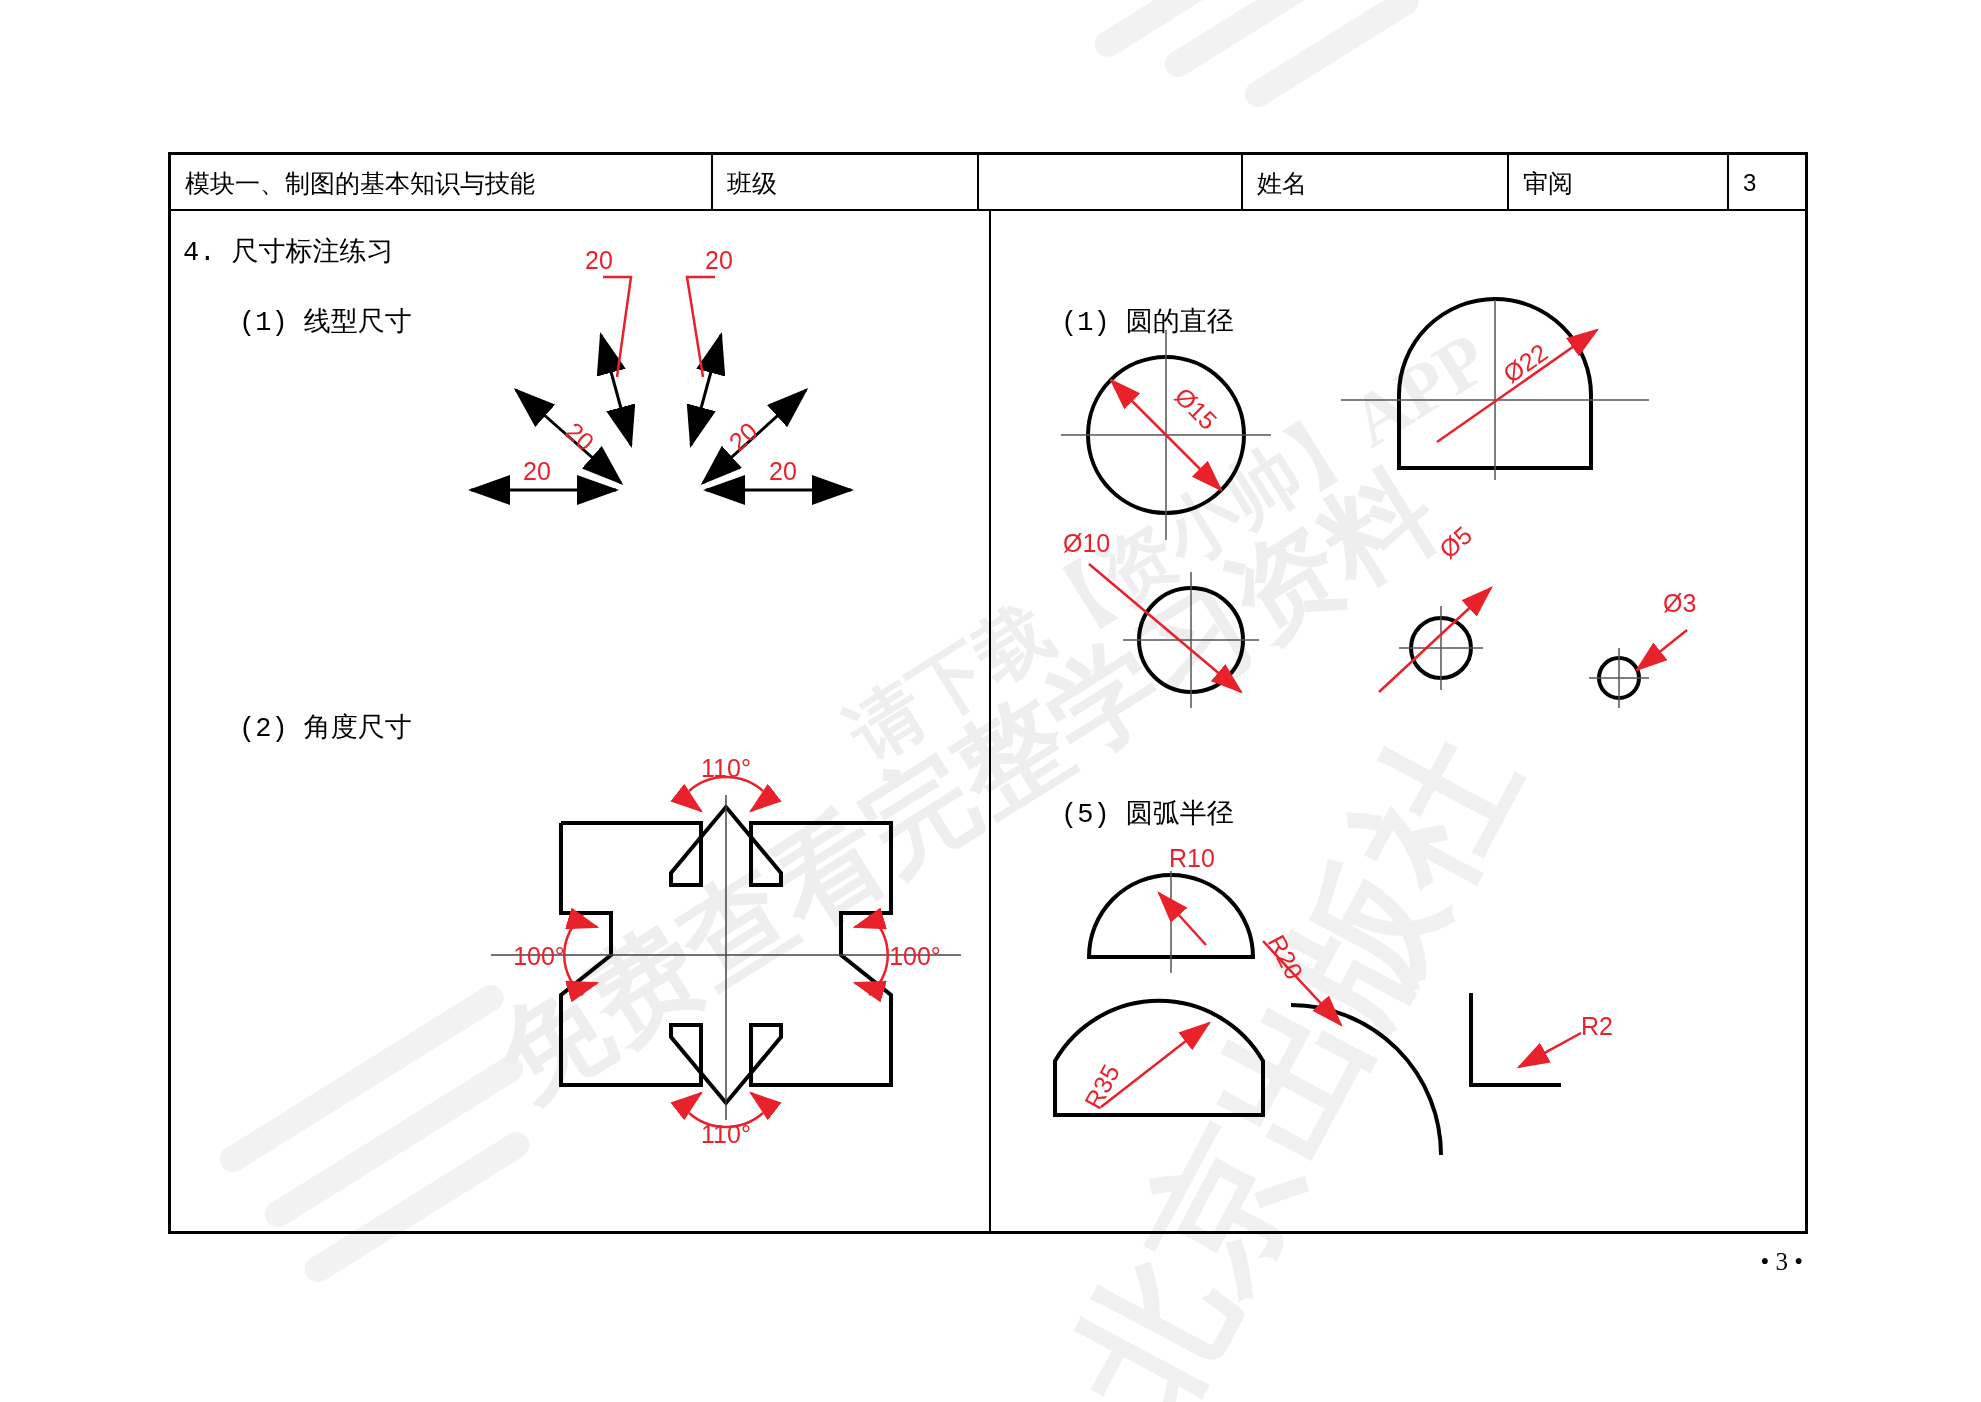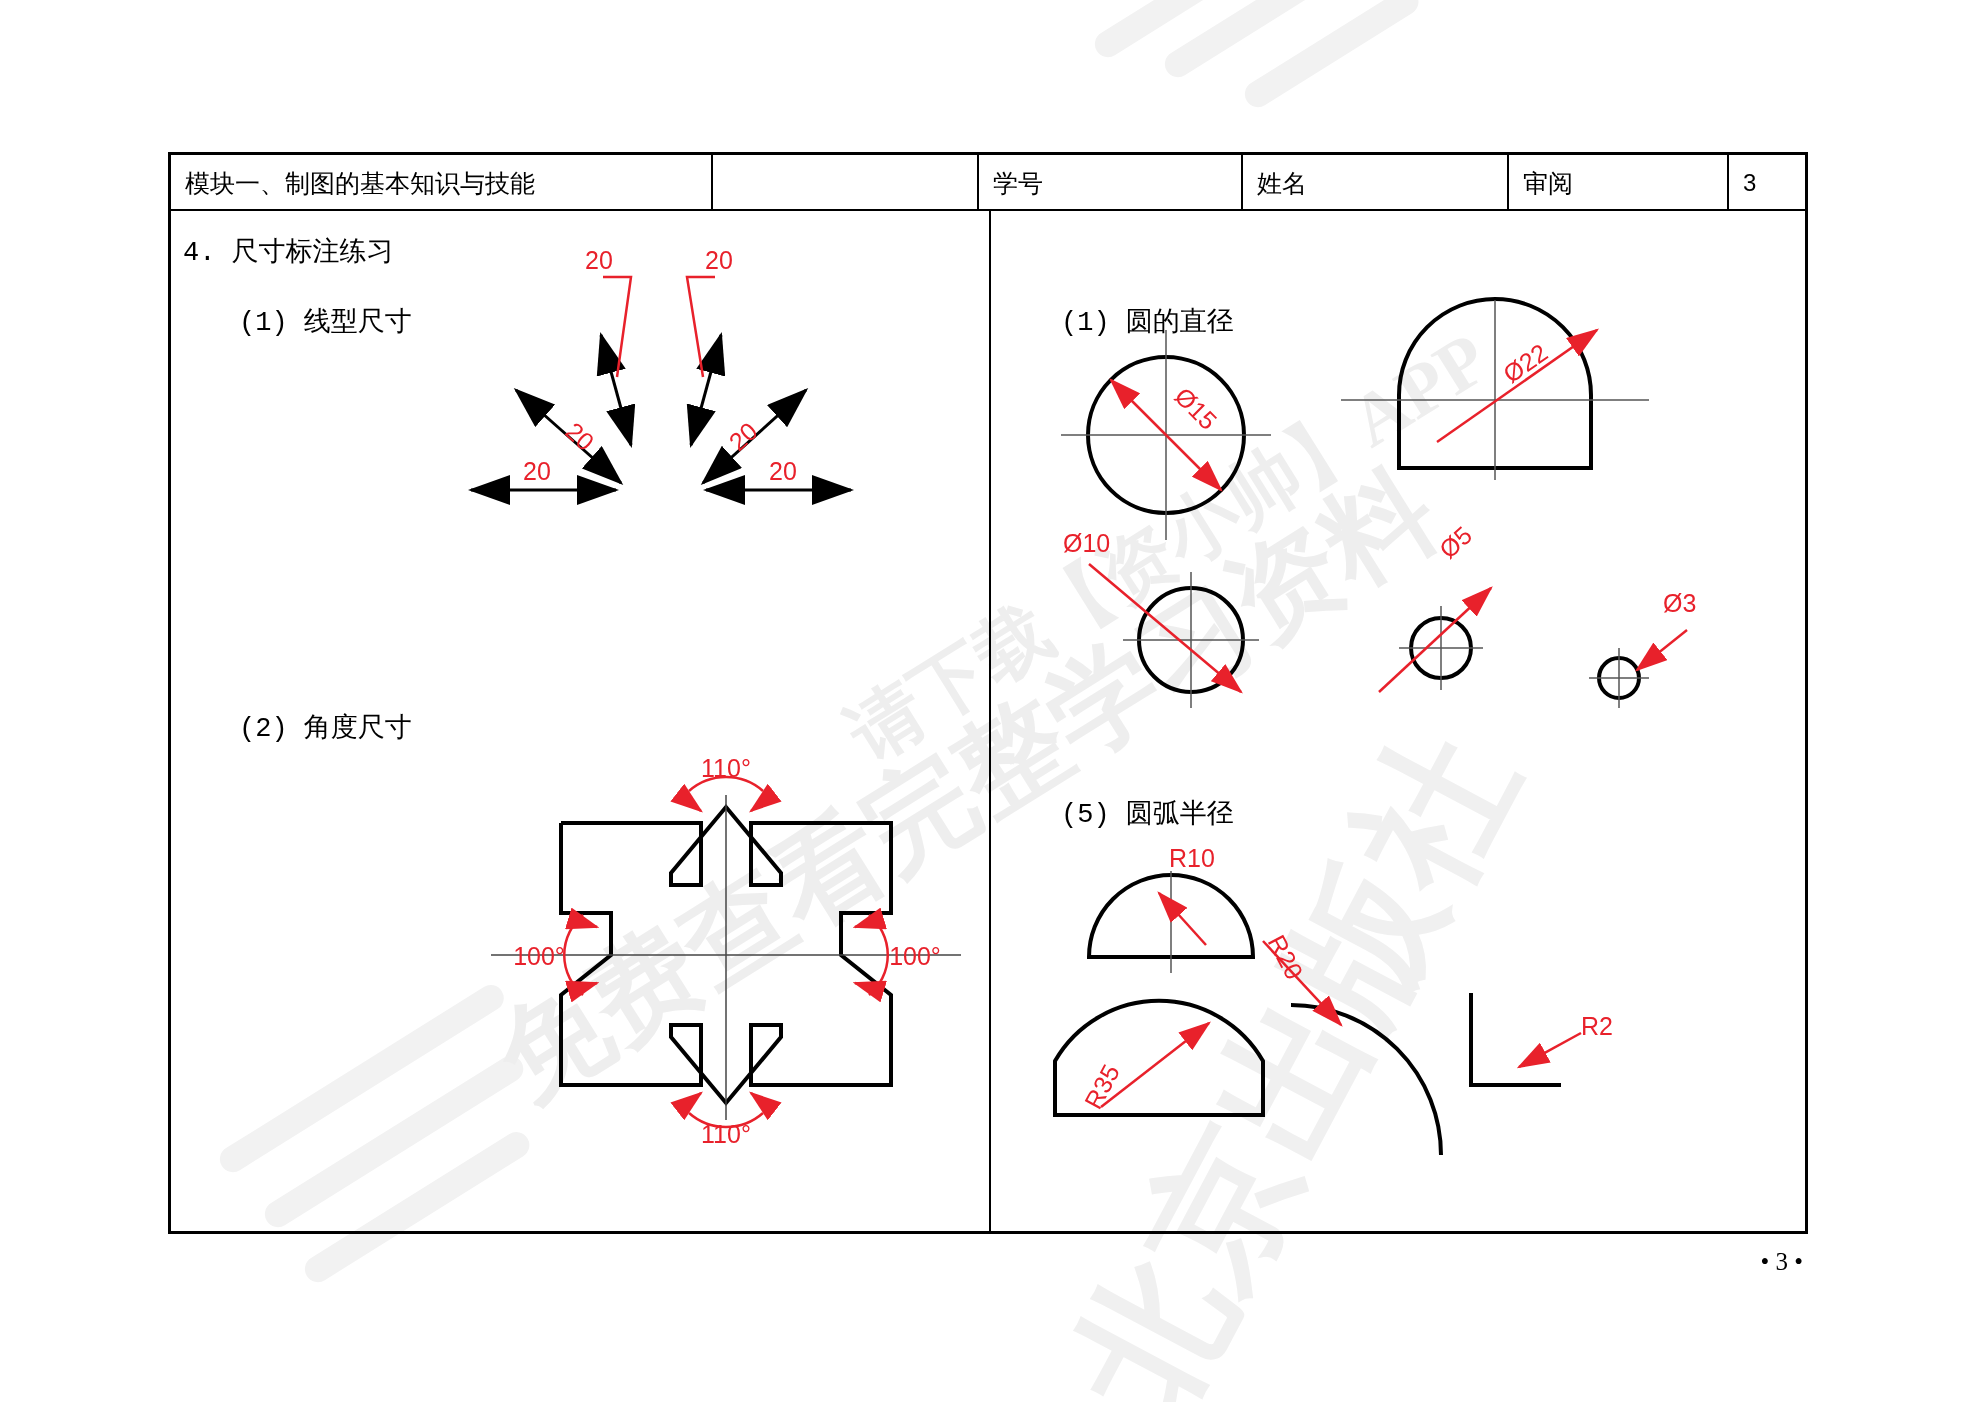--- a/index.html
+++ b/index.html
@@ -70,22 +70,22 @@
 
   <div class="wm wm1">免费查看完整学习资料</div>
   <div class="wm wm2">请下载【资小帅】APP</div>
   <div class="wm wm3">北京出版社</div>
 
   <div class="frame">
 
     <div class="hdr">
       <div class="cell" style="left:0;width:600px;">模块一、制图的基本知识与技能</div>
       <div class="vline" style="left:540px;"></div>
+      <div class="cell" style="left:542px;width:264px;">班级</div>
       <div class="vline" style="left:806px;"></div>
-      <div class="cell" style="left:808px;width:262px;">学号</div>
       <div class="vline" style="left:1070px;"></div>
       <div class="cell" style="left:1072px;width:264px;border-radius:28px;">姓名</div>
       <div class="vline" style="left:1336px;"></div>
       <div class="cell" style="left:1338px;width:218px;">审阅</div>
       <div class="vline" style="left:1556px;"></div>
       <div class="cell" style="left:1558px;width:78px;font-family:'Liberation Sans',sans-serif;font-size:24px;">3</div>
     </div>
 
     <div class="midline"></div>
 

